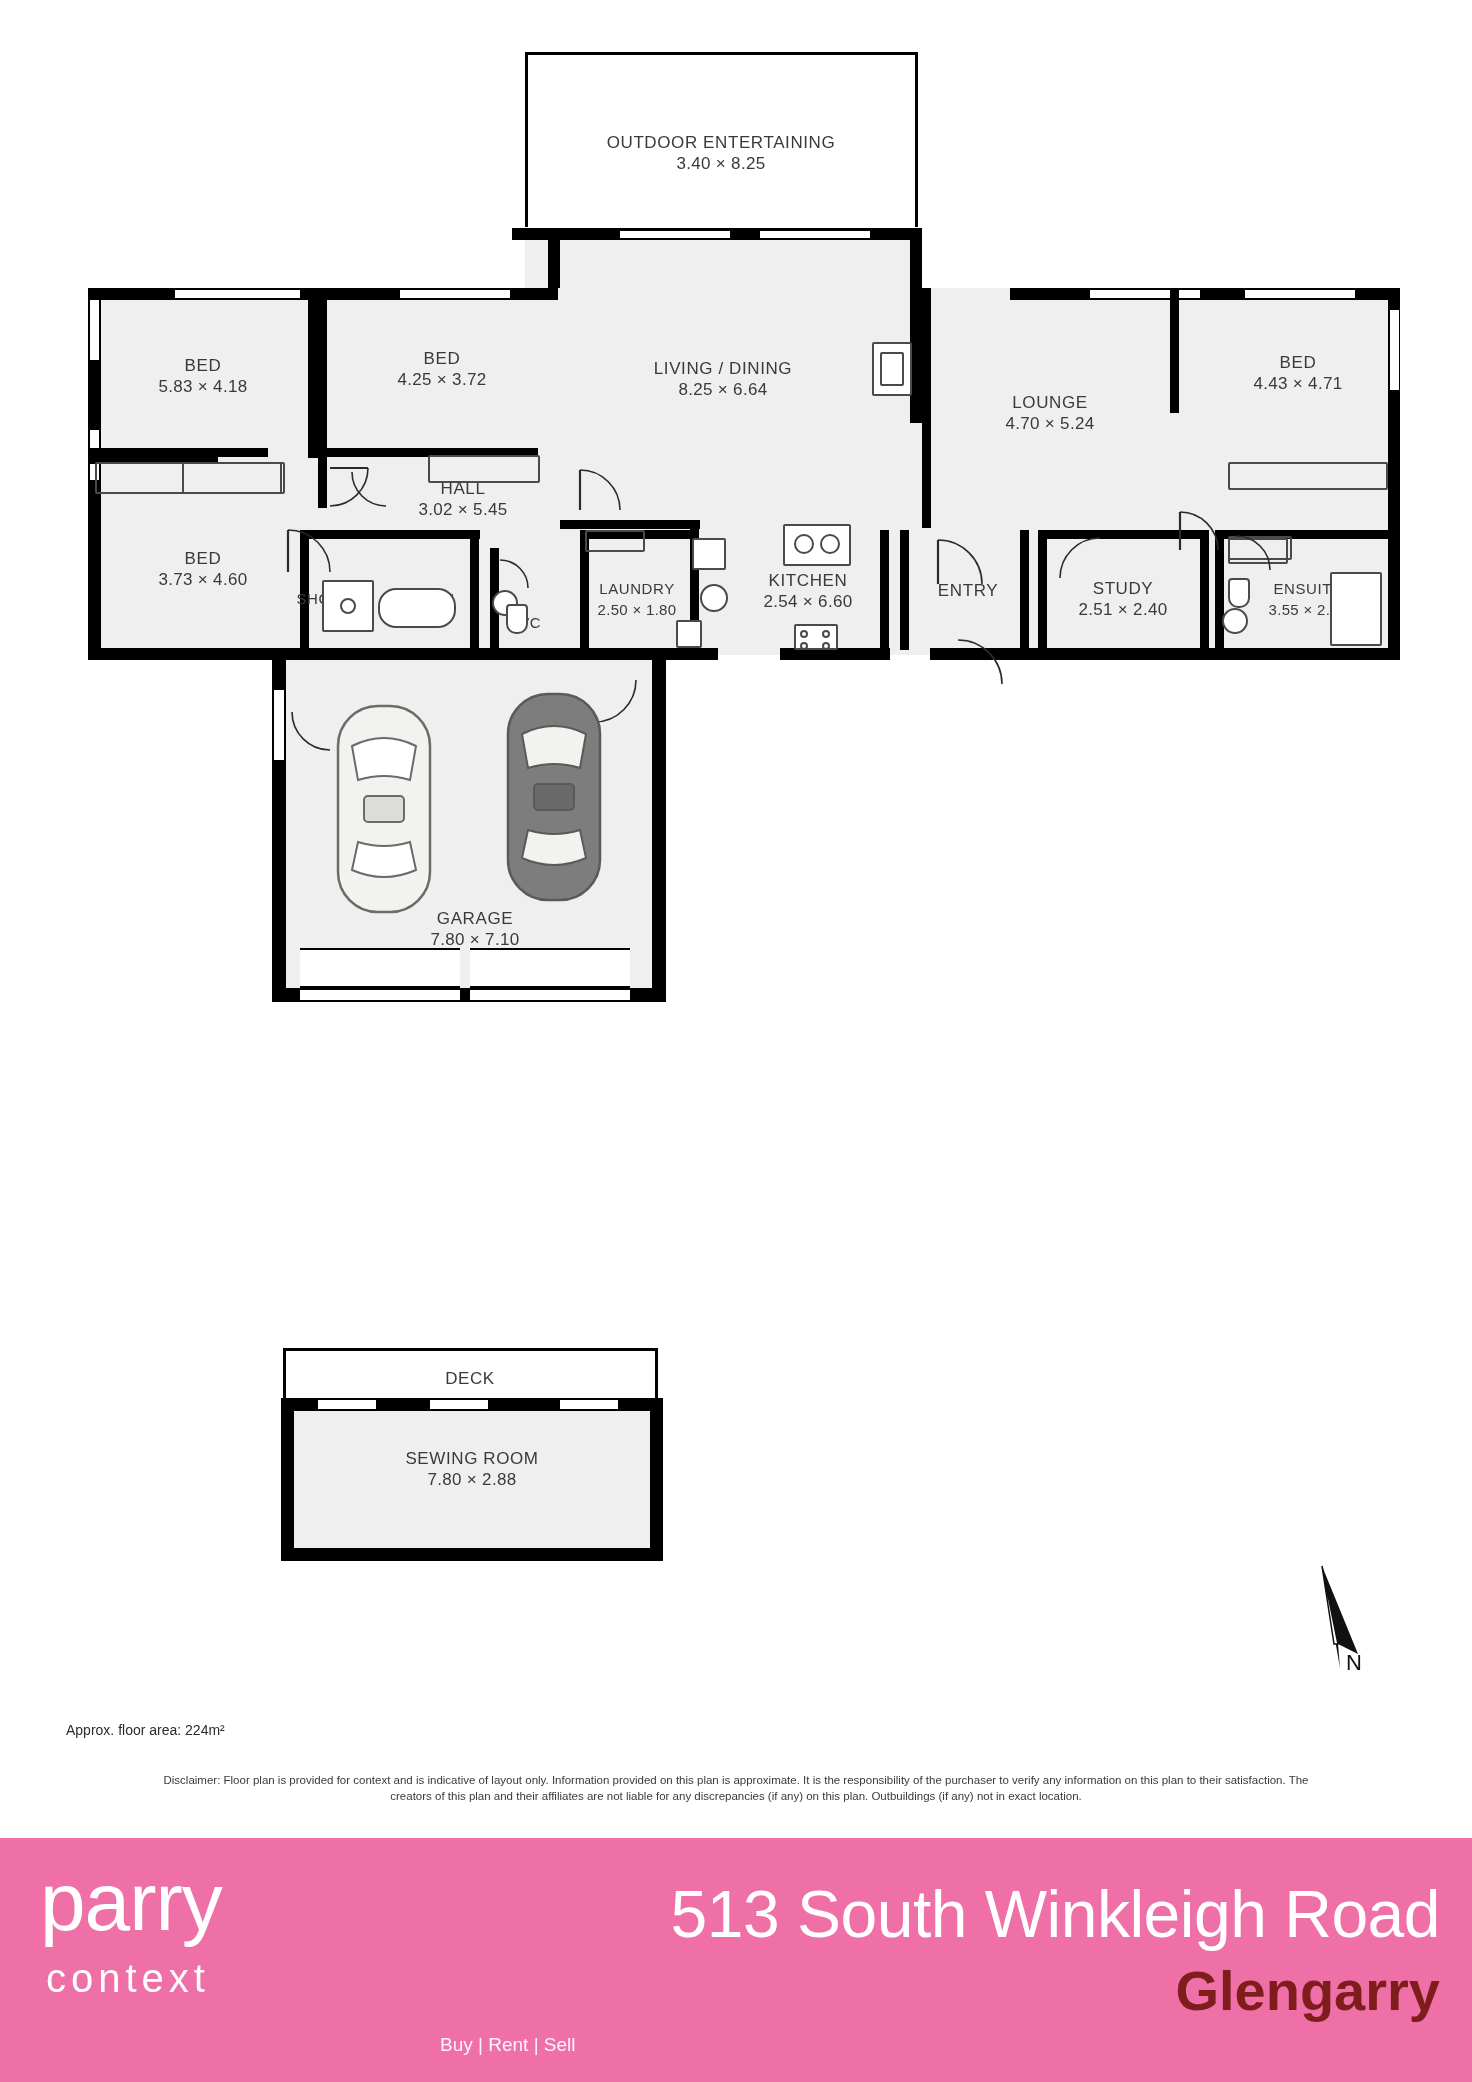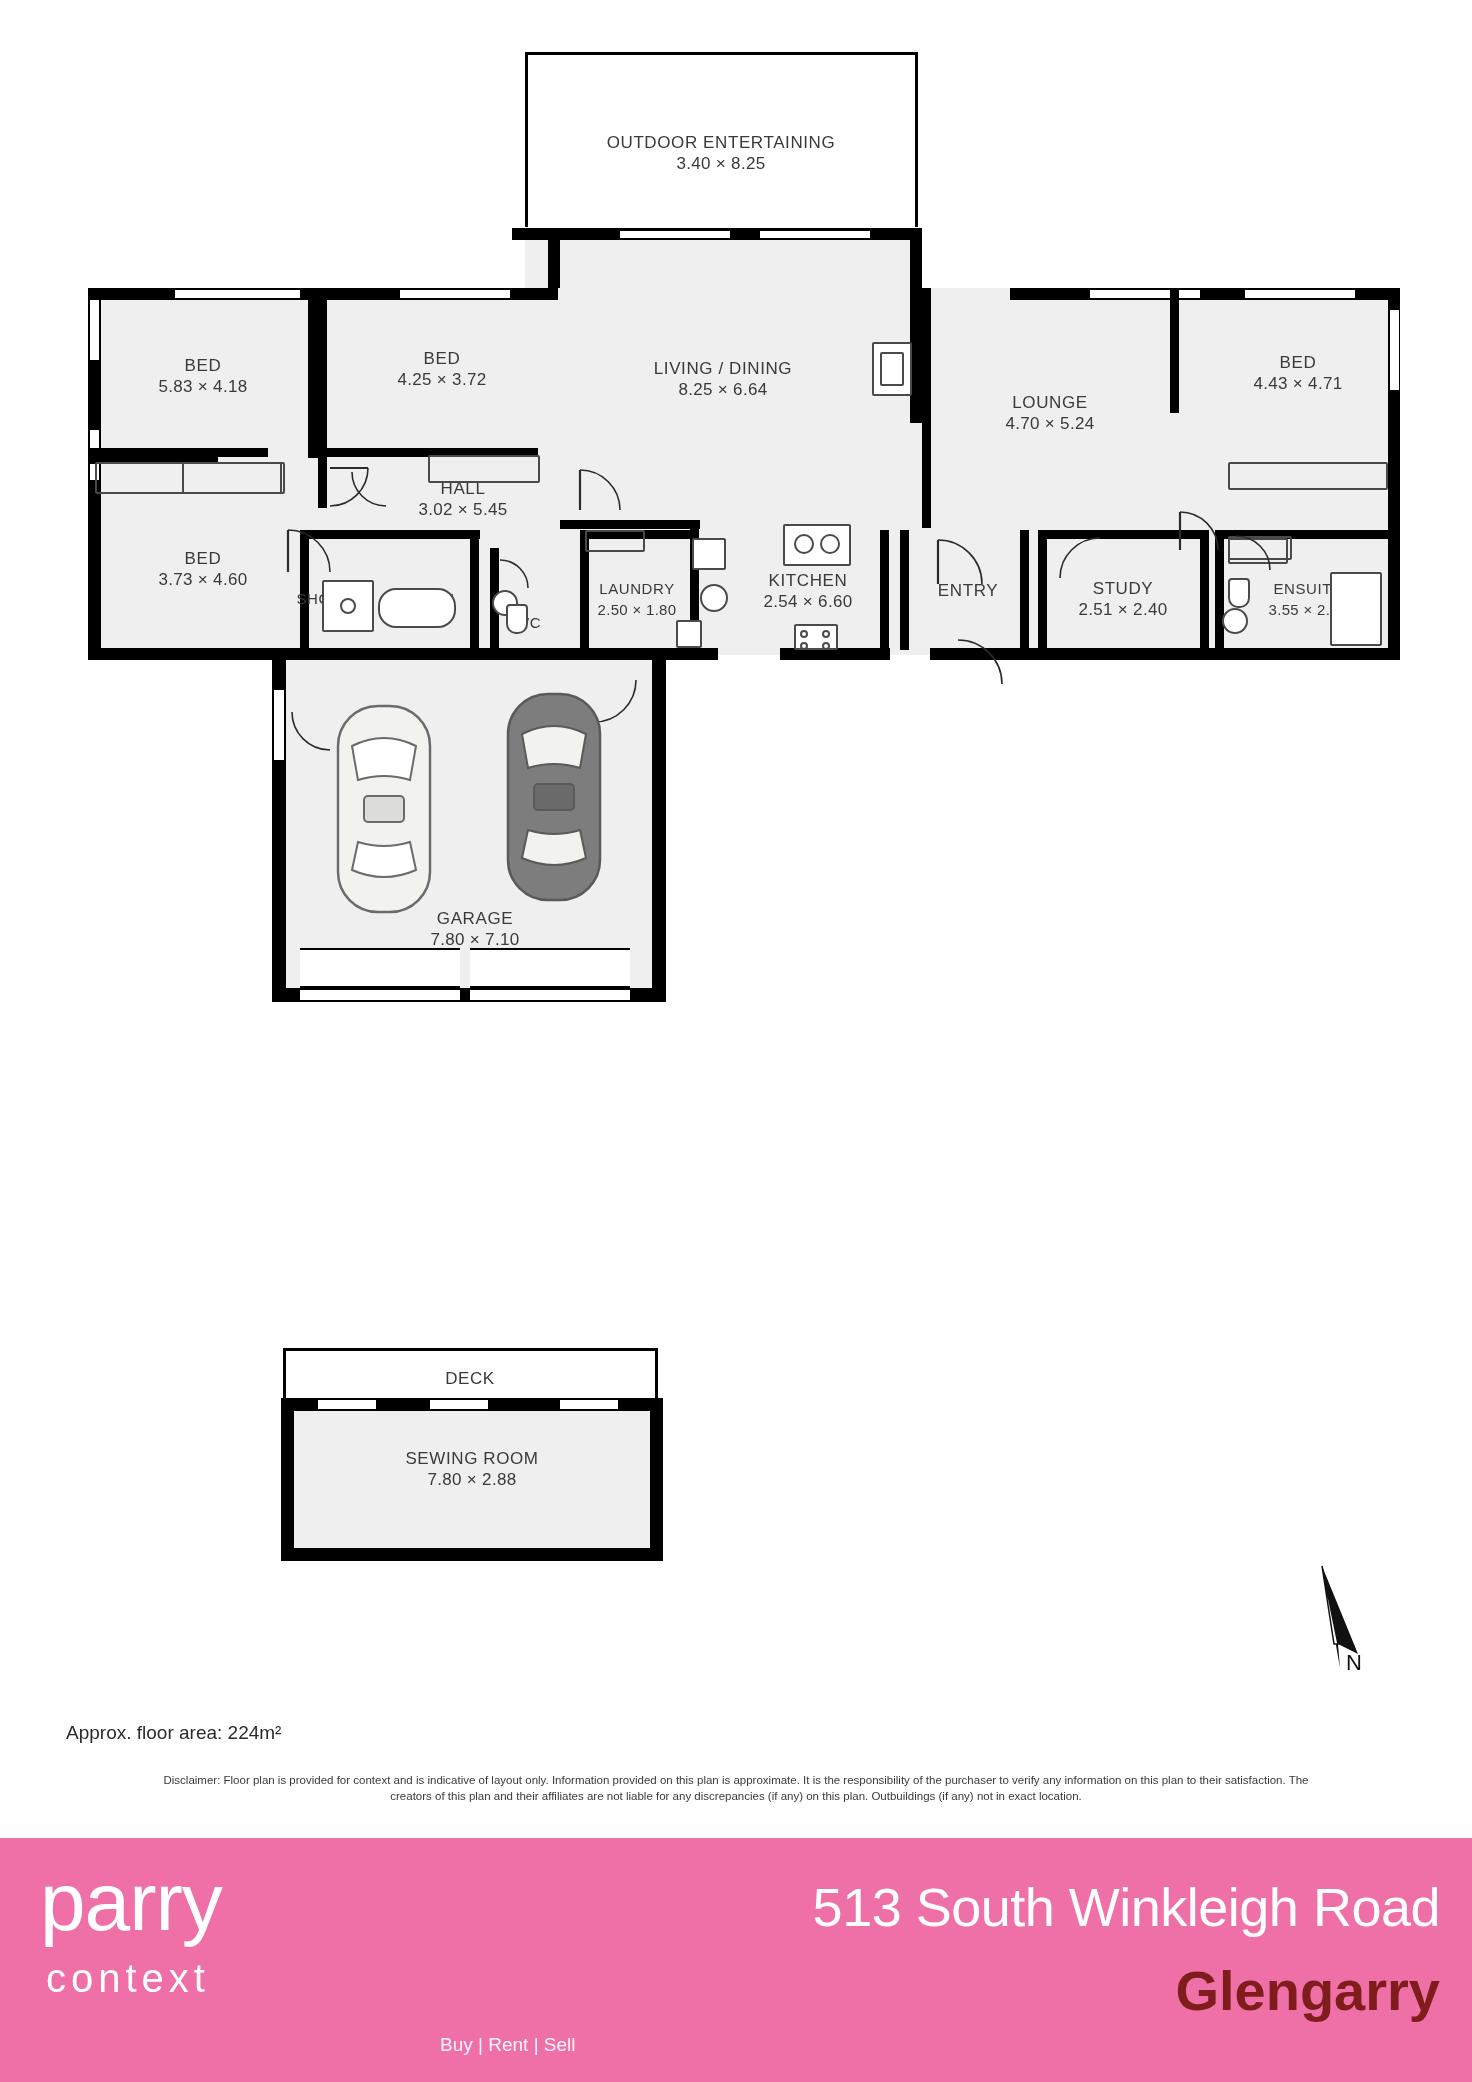--- a/index.html
+++ b/index.html
@@ -105,39 +105,39 @@
     top: 196px;
     color: #ffffff;
     font-size: 19px;
     opacity: 0.92;
   }
   .addr1 {
     position: absolute;
     right: 32px;
     top: 38px;
     color: #ffffff;
-    font-size: 54px;
+    font-size: 66px;
     font-weight: 400;
     letter-spacing: -0.5px;
     text-align: right;
   }
   .addr2 {
     position: absolute;
     right: 32px;
     top: 120px;
     color: #7f1d1d;
     font-size: 56px;
     font-weight: 700;
     text-align: right;
   }
   .area-note {
     position: absolute;
     left: 66px;
     top: 1722px;
-    font-size: 19px;
+    font-size: 14px;
     color: #2b2b2b;
   }
   .disclaimer {
     position: absolute;
     left: 150px;
     top: 1772px;
     width: 1172px;
     font-size: 11.5px;
     line-height: 16px;
     color: #3a3a3a;

